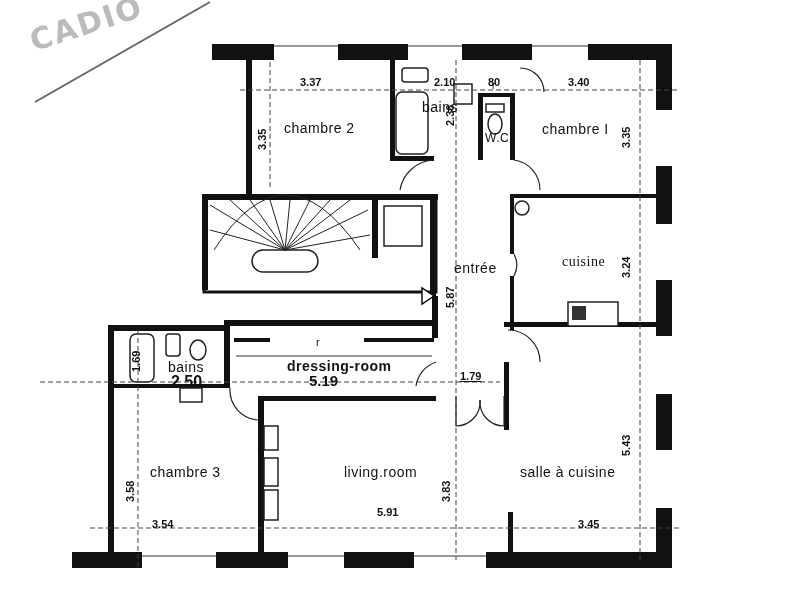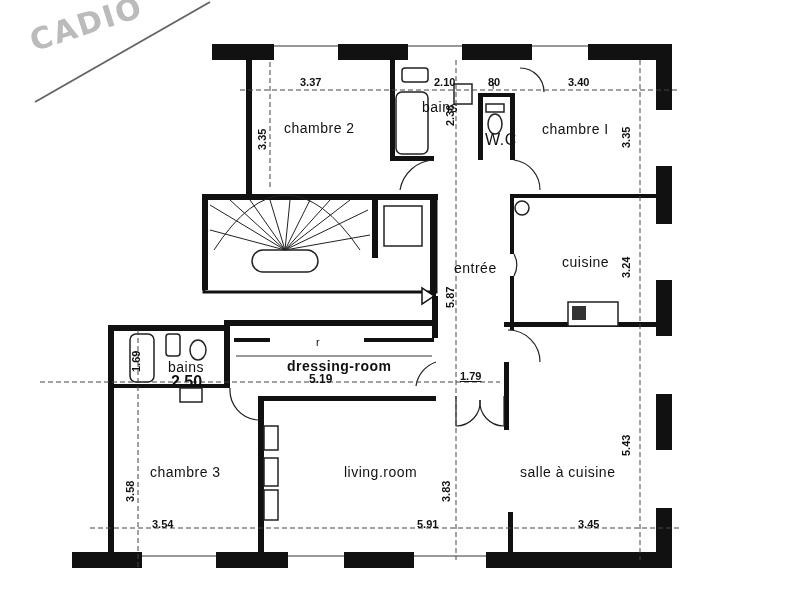--- a/index.html
+++ b/index.html
@@ -127,43 +127,43 @@
   <line class="dim" x1="270" y1="62" x2="270" y2="190"></line>
   <line class="dim" x1="456" y1="60" x2="456" y2="560"></line>
   <line class="dim" x1="640" y1="60" x2="640" y2="560"></line>
   <line class="dim" x1="90" y1="528" x2="680" y2="528"></line>
   <line class="dim" x1="40" y1="382" x2="500" y2="382"></line>
   <line class="dim" x1="138" y1="330" x2="138" y2="570"></line>
 </svg>
 
 <div class="lbl" style="left:284px;top:120px;">chambre 2</div>
 <div class="lbl" style="left:422px;top:99px;">bains</div>
-<div class="lbl" style="left:485px;top:131px;font-size:16px;">W.C</div>
+<div class="lbl" style="left:485px;top:131px;font-size:12px;">W.C</div>
 <div class="lbl" style="left:534px;top:121px;margin-left:8px;">chambre I</div>
 <div class="lbl" style="left:454px;top:260px;">entrée</div>
-<div class="lbl" style="left:562px;top:254px;">cuisine</div>
+<div class="lbl" style="left:562px;top:254px;font-family:Liberation Serif, serif;">cuisine</div>
 <div class="lbl" style="left:168px;top:359px;">bains</div>
 <div class="lbl" style="left:287px;top:358px;font-weight:bold;">dressing-room</div>
 <div class="lbl" style="left:150px;top:464px;">chambre 3</div>
 <div class="lbl" style="left:344px;top:464px;">living.room</div>
 <div class="lbl" style="left:520px;top:464px;">salle à cuisine</div>
 <div class="lbl" style="left:492px;top:80px;font-size:10px;">r</div>
 <div class="lbl" style="left:316px;top:336px;font-size:11px;">r</div>
 
 <div class="dimlbl" style="left:300px;top:76px;">3.37</div>
 <div class="dimlbl vert" style="left:256px;top:150px;">3.35</div>
 <div class="dimlbl" style="left:434px;top:76px;">2.10</div>
 <div class="dimlbl vert" style="left:444px;top:126px;">2.36</div>
 <div class="dimlbl" style="left:488px;top:76px;">80</div>
 <div class="dimlbl" style="left:568px;top:76px;">3.40</div>
 <div class="dimlbl vert" style="left:620px;top:148px;">3.35</div>
 <div class="dimlbl vert" style="left:620px;top:278px;">3.24</div>
 <div class="dimlbl vert" style="left:444px;top:308px;">5.87</div>
 <div class="dimlbl vert" style="left:130px;top:372px;">1.69</div>
 <div class="dimlbl" style="left:171px;top:373px;font-size:16px;">2.50</div>
-<div class="dimlbl" style="left:309px;top:372px;font-size:12px;">5.19</div>
+<div class="dimlbl" style="left:309px;top:372px;font-size:15px;">5.19</div>
 <div class="dimlbl" style="left:460px;top:370px;text-decoration:underline;">1.79</div>
 <div class="dimlbl vert" style="left:620px;top:456px;">5.43</div>
 <div class="dimlbl vert" style="left:124px;top:502px;">3.58</div>
 <div class="dimlbl" style="left:152px;top:518px;">3.54</div>
 <div class="dimlbl vert" style="left:440px;top:502px;">3.83</div>
-<div class="dimlbl" style="left:377px;top:518px;margin-left:40px;">5.91</div>
+<div class="dimlbl" style="left:377px;top:506px;">5.91</div>
 <div class="dimlbl" style="left:578px;top:518px;">3.45</div>
 
 </body></html>

